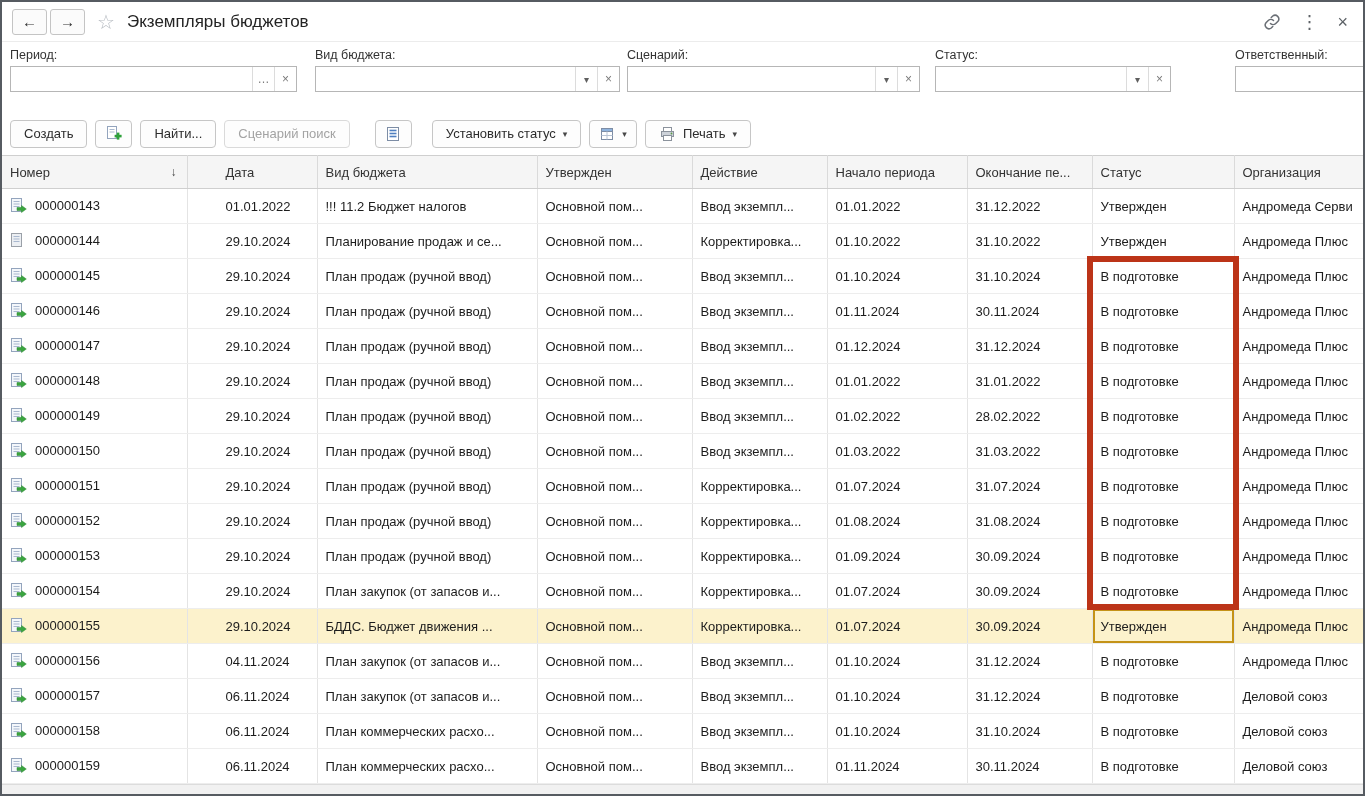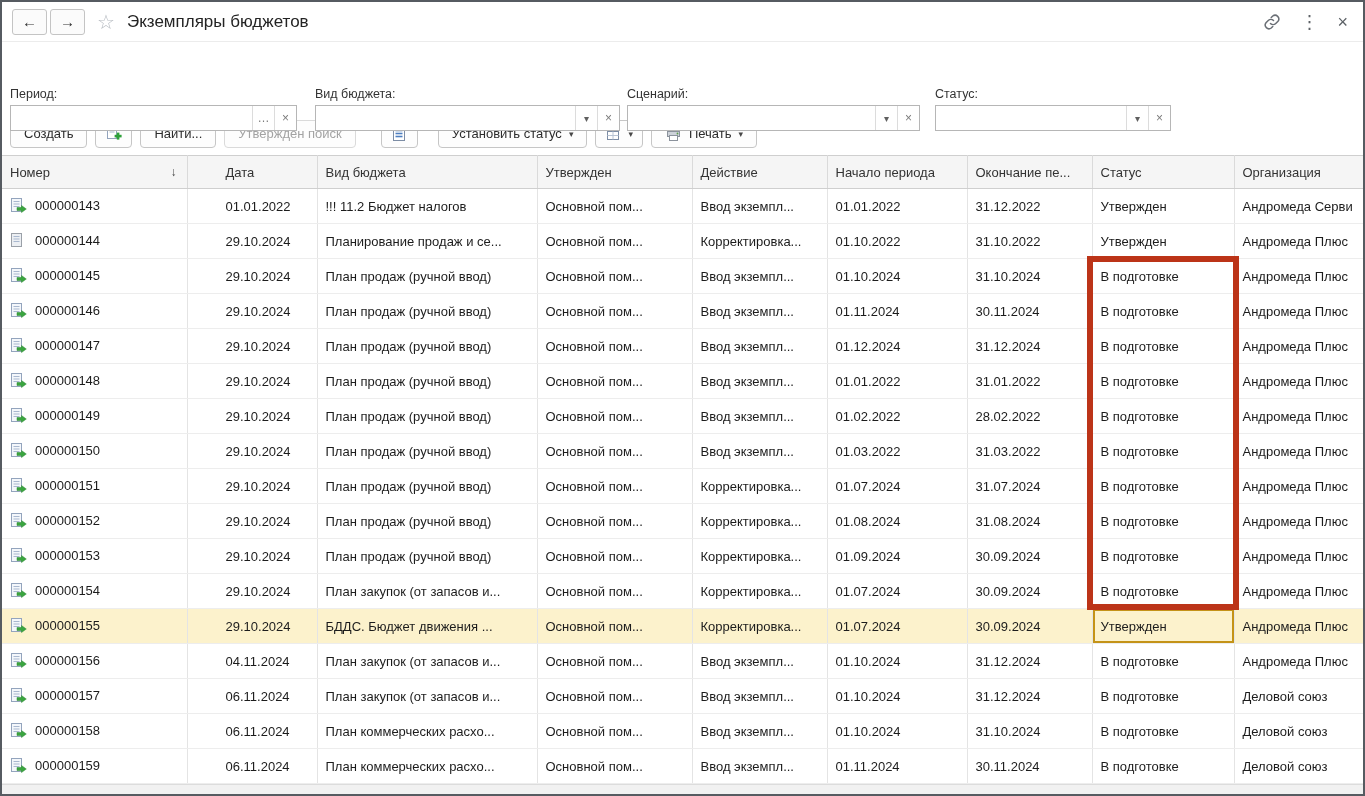--- a/index.html
+++ b/index.html
@@ -11,21 +11,21 @@
   .titlebar { height:40px; display:flex; align-items:center; padding:0 10px; background:#fff; border-bottom:1px solid #ececec; }
   .navbtn { width:35px; height:26px; border:1px solid #c4c4c4; border-radius:3px; background:#fbfbfb; font-size:15px; color:#2f2f2f; display:flex; align-items:center; justify-content:center; cursor:pointer; margin-right:3px; font-family:inherit; }
   .star { font-size:20px; color:#b7bcc2; margin-left:9px; line-height:1; }
   .title { font-size:17px; font-weight:400; color:#242424; margin-left:12px; white-space:nowrap; }
   .tb-right { margin-left:auto; display:flex; align-items:center; gap:19px; padding-right:5px; color:#5d6267; }
   .tb-right .glyph { font-size:18px; line-height:1; cursor:pointer; }
   .kebab { font-size:16px; }
 
   
   .filters { position:relative; height:70px; background:#fff; }
-  .fgroup { position:absolute; top:6px;margin-top:39px; }
+  .fgroup { position:absolute; top:6px; }
   .flabel { font-size:12.5px; color:#333; margin-bottom:4px; white-space:nowrap; }
   .fctrl { display:flex; height:26px; border:1px solid #b6b6b6; background:#fff; align-items:stretch; }
   .finput { border:none; outline:none; flex:1; min-width:0; padding:0 6px; font-size:13px; font-family:inherit; color:#222; background:transparent; }
   .fbtn { width:22px; border:none; border-left:1px solid #dcdcdc; background:#fff; color:#7c7c7c; font-size:12px; display:flex; align-items:center; justify-content:center; cursor:pointer; padding:0; font-family:inherit; }
   .fbtn .small { font-size:10px; color:#606060; }
 
   
   .toolbar { height:43px; display:flex; align-items:center; padding:0 8px; gap:8px; background:#fff; }
   .btn { height:28px; padding:0 13px; border:1px solid #c6c6c6; border-radius:4px; background:#fdfdfd; font-size:13px; color:#2c2c2c; display:inline-flex; align-items:center; gap:7px; cursor:pointer; white-space:nowrap; font-family:inherit; }
   .btn.disabled { color:#a3a3a3; border-color:#dadada; cursor:default; }
@@ -129,20 +129,26 @@
         <input class="finput" value="" style="">
         <button class="fbtn">
             <span class="small">▾</span>
           </button>
         <button class="fbtn">
             <span>×</span>
           </button>
       </div>
     </div>
 
+    <div class="fgroup" style="left:1233px; width:130px;">
+      <div class="flabel">Ответственный:</div>
+      <div class="fctrl">
+        <input class="finput" value="" style="">
+      </div>
+    </div>
 
   </div>
 
   <div class="toolbar">
     <button class="btn">
         <span>Создать</span>
       </button>
 
     <button class="btn iconbtn">
       <span style="display:inline-flex;">
@@ -153,21 +159,21 @@
           <rect x="9.6" y="9.8" width="7" height="2.6" fill="#2ea13a"></rect>
           <rect x="11.8" y="7.6" width="2.6" height="7" fill="#2ea13a"></rect>
         </svg>
       </span>
     </button>
 
     <button class="btn">
         <span>Найти...</span>
       </button>
     <button class="btn disabled">
-        <span>Утвержден поиск</span>
+        <span>Сценарий поиск</span>
       </button>
 
     <button class="btn iconbtn ml17">
       <span style="display:inline-flex;">
         <svg width="16" height="16" viewBox="0 0 16 16">
           <rect x="2.5" y="1.5" width="11" height="13" fill="#fff" stroke="#7d8da5"></rect>
           <line x1="4.5" y1="4.5" x2="11.5" y2="4.5" stroke="#4f7fc0" stroke-width="1.6"></line>
           <line x1="4.5" y1="7.5" x2="11.5" y2="7.5" stroke="#4f7fc0" stroke-width="1.6"></line>
           <line x1="4.5" y1="10.5" x2="11.5" y2="10.5" stroke="#4f7fc0" stroke-width="1.6"></line>
         </svg>

